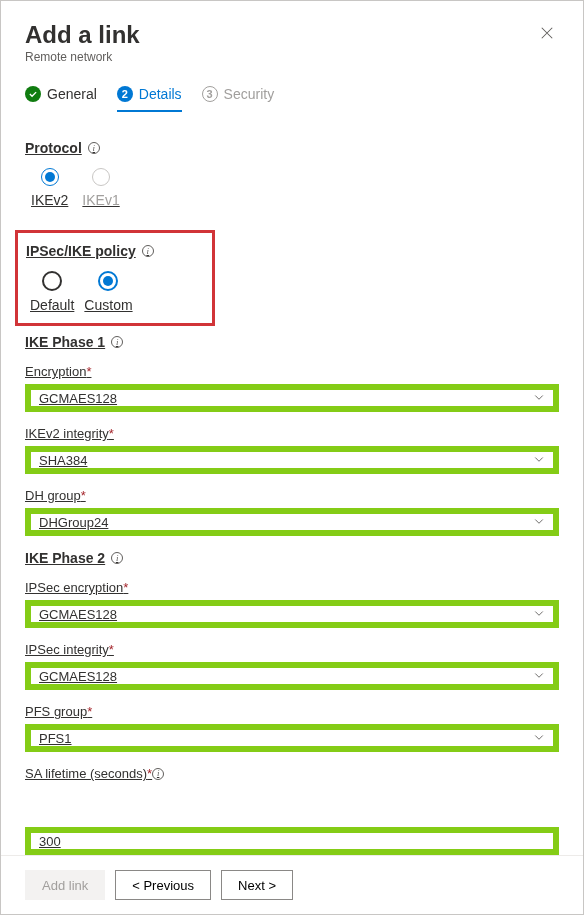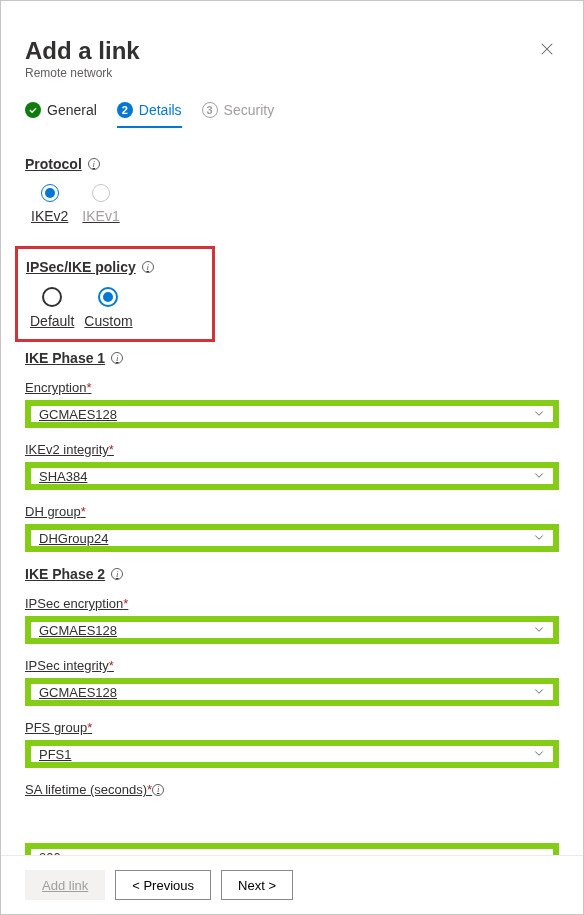--- a/index.html
+++ b/index.html
@@ -9,21 +9,21 @@
       color: #323130;
       background: #fff;
       width: 584px;
       height: 915px;
       border: 1px solid #c8c6c4;
       position: relative;
       display: flex;
       flex-direction: column;
     }
     .panel-header {
-      padding: 36px 24px 0 24px;
+      padding: 20px 24px 0 24px;
     }
     .panel-title-row {
       display: flex;
       justify-content: space-between;
       align-items: flex-start;
     }
     .panel-title {
       font-size: 24px;
       font-weight: 600;
       color: #323130;
@@ -224,21 +224,20 @@
       cursor: pointer;
       display: inline-flex;
       align-items: center;
       justify-content: center;
     }
     .btn.primary-disabled {
       background: #f3f2f1;
       color: #a19f9d;
       border-color: #f3f2f1;
       cursor: default;
-      text-decoration: underline;
     }
   </style>
 </head>
 <body>
 
 <div class="panel-header">
   <div class="panel-title-row">
     <div>
       <div class="panel-title">Add a link</div>
       <div class="panel-subtitle">Remote network</div>

